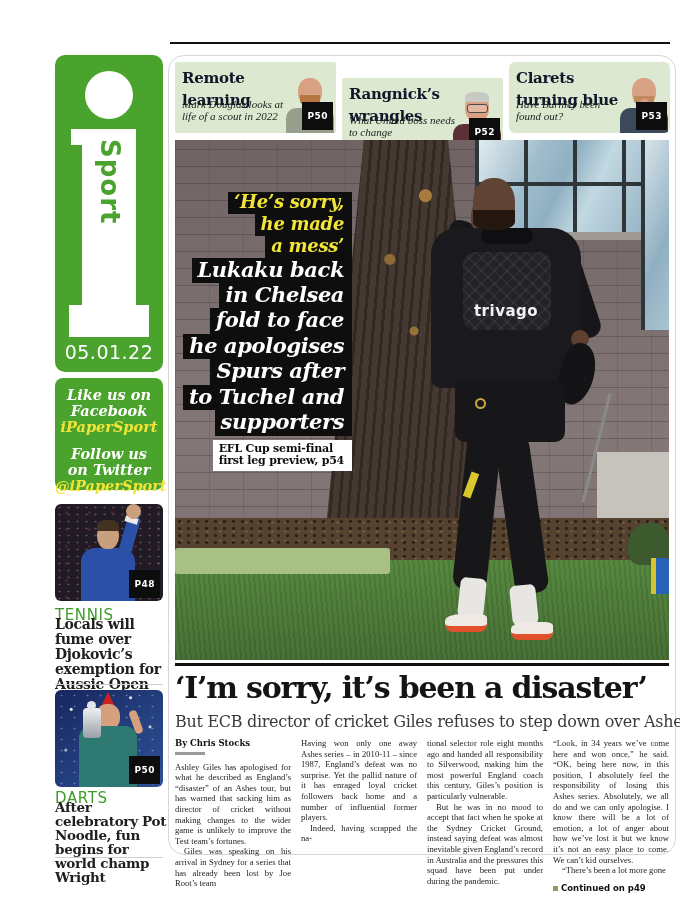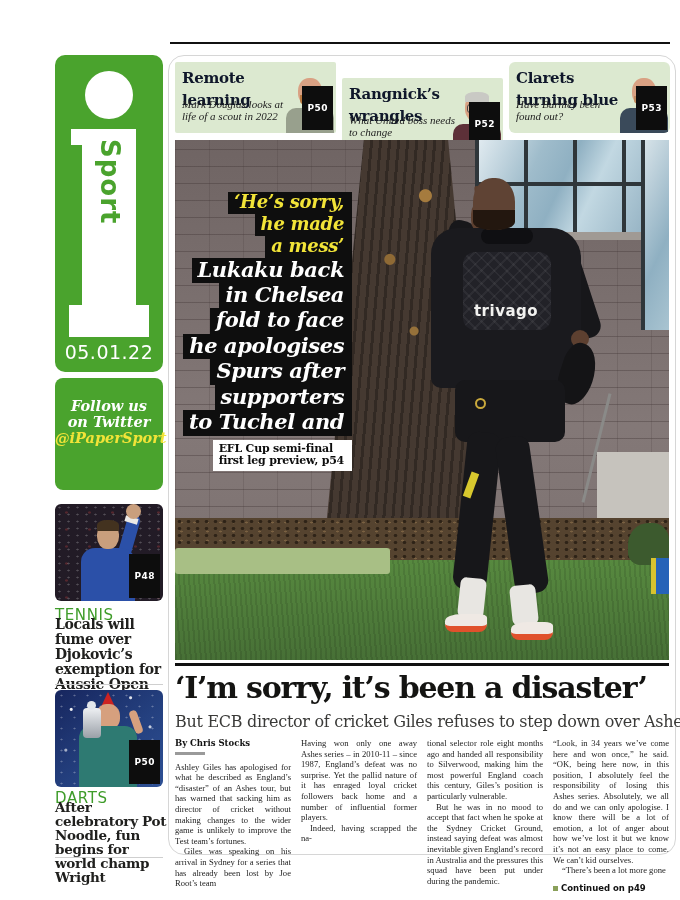--- a/index.html
+++ b/index.html
@@ -19,21 +19,21 @@
 
   .social{left:55px;top:378px;width:108px;height:112px;background:#4aa32d;border-radius:8px;
           text-align:center;font-family:"DejaVu Serif",serif;font-style:italic;font-weight:bold;
           font-size:14.5px;line-height:16px;color:#fff;padding-top:9px;box-sizing:border-box;}
   .social .yellow{color:#f2e438;}
   .social .grp2{margin-top:11px;}
 
   
   .side-img{left:55px;width:108px;height:97px;border-radius:6px;overflow:hidden;}
   .pbadge{position:absolute;right:3px;bottom:3px;background:#0d0d0d;color:#fff;
-          font-weight:bold;font-size:9px;padding:17px 5px;letter-spacing:.5px;}
+          font-weight:bold;font-size:9px;padding:9px 5px;letter-spacing:.5px;}
   .side-label{left:55px;color:#3f9c2a;font-weight:normal;font-size:15px;letter-spacing:.6px;}
   .side-head{left:55px;width:112px;font-family:"DejaVu Serif",serif;font-weight:bold;
              color:#20201e;font-size:14px;line-height:15px;letter-spacing:-.3px;}
   .side-head.darts{font-size:13.5px;line-height:14px;}
   .divider{left:55px;width:108px;height:1px;background:#cfcfcf;}
 
   
   .tennis-scene{position:relative;width:100%;height:100%;background:#221b26;}
   .tn-speck{position:absolute;inset:0;
     background-image:radial-gradient(rgba(255,255,255,.22) .8px,transparent 1.6px),
@@ -177,20 +177,25 @@
   <div class="abs mast">
     <div class="abs i-dot"></div>
     <div class="abs i-serif"></div>
     <div class="abs i-stem"></div>
     <div class="abs i-foot"></div>
     <div class="abs sport-v">Sport</div>
     <div class="abs mast-date">05.01.22</div>
   </div>
 
   <div class="abs social">
+    <div>
+      <div>Like us on</div>
+      <div>Facebook</div>
+      <div class="yellow">iPaperSport</div>
+    </div>
     <div class="grp2">
       <div>Follow us</div>
       <div>on Twitter</div>
       <div class="yellow">@iPaperSport</div>
     </div>
   </div>
 
   <div class="abs side-img" style="top:504px;">
     <div class="tennis-scene">
       <div class="tn-speck"></div>
@@ -300,22 +305,22 @@
 
     <div class="overlay">
       <span class="qline">‘He’s sorry,</span>
       <span class="qline">he made</span>
       <span class="qline">a mess’</span>
       <span class="hline">Lukaku back</span>
       <span class="hline">in Chelsea</span>
       <span class="hline">fold to face</span>
       <span class="hline">he apologises</span>
       <span class="hline">Spurs after</span>
+      <span class="hline">to Tuchel and</span>
       <span class="hline">supporters</span>
-      <span class="hline">to Tuchel and</span>
       <span class="kicker"><span>EFL Cup semi-final</span><br><span>first leg preview, p54</span></span>
     </div>
   </div>
 
   <div class="abs art-rule"></div>
   <div class="abs art-head">‘I’m sorry, it’s been a disaster’</div>
   <div class="abs art-sub">But ECB director of cricket Giles refuses to step down over Ashes defeat</div>
 
   <div class="abs cols">
     <div class="col">

